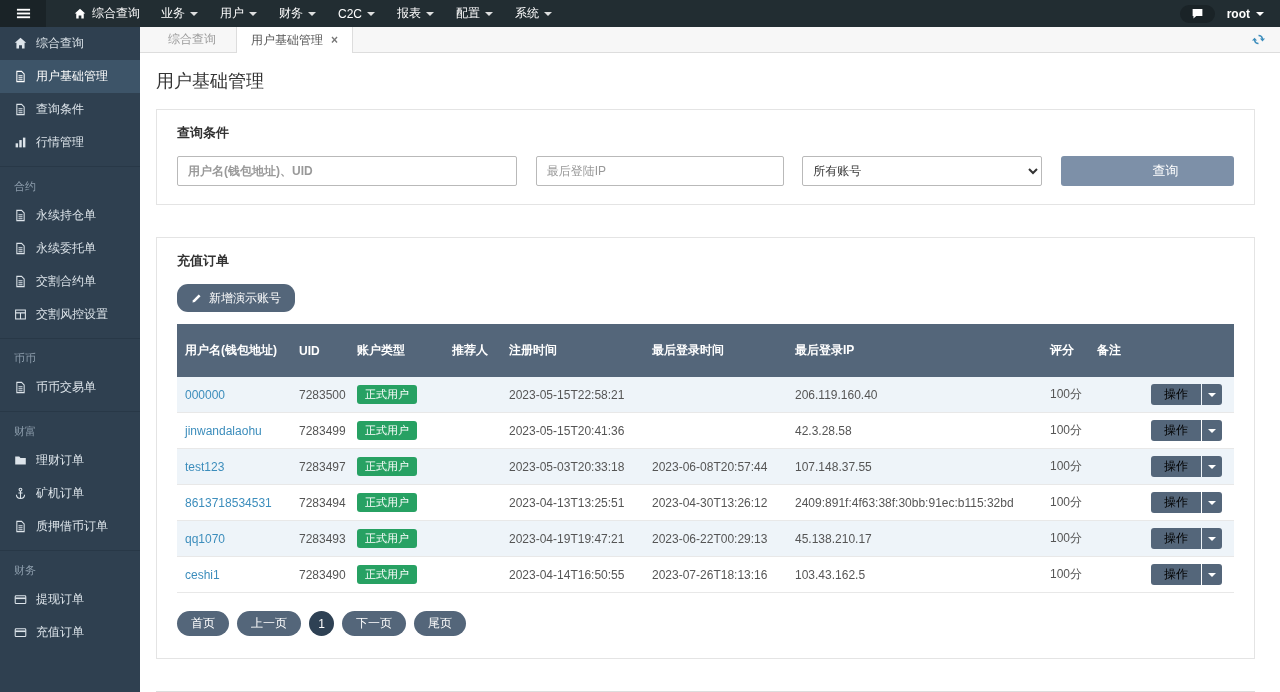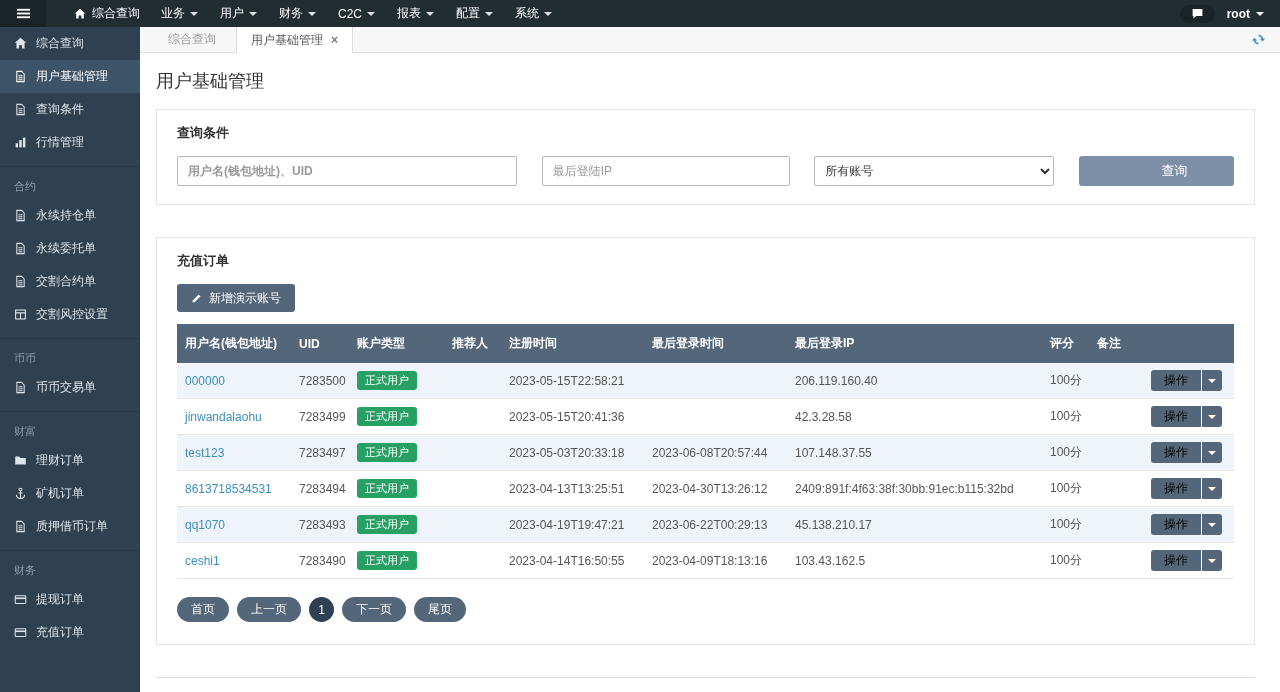--- a/index.html
+++ b/index.html
@@ -91,37 +91,37 @@
     padding: 0 10px; font-size: 12px; color: #333; outline: none; background: #fff;
   }
   .text-input::placeholder { color: #999; }
   .input-username { width: 340px; font-weight: bold; }
   .input-ip { width: 248px; }
   .select-input {
     height: 30px; width: 240px; border: 1px solid #b9b9b9; border-radius: 2px;
     font-size: 12px; color: #333; background: #fff; padding: 0 6px; outline: none;
   }
   .btn-search {
-    width: 155px; height: 30px; background: #7d90a8; color: #fff;
+    width: 173px; height: 30px; background: #7d90a8; color: #fff;
     border: none; border-radius: 3px; font-size: 13px; cursor: pointer;
     font-family: Liberation Serif, serif;
     padding-left: 42px;
   }
 
   .btn-add {
-    height: 28px; background: #54667a; color: #fff; border: none; border-radius: 3px;
+    height: 28px; background: #54667a; color: #fff; border: none; border-radius: 11px;
     padding: 0 14px; font-size: 12px; display: inline-flex; align-items: center; gap: 7px;
     margin-bottom: 12px; cursor: pointer; font-family: inherit;
   }
 
   
   .data-table { width: 100%; border-collapse: collapse; table-layout: fixed; }
   .data-table thead th {
     background: #54667a; color: #fff; font-size: 12px; font-weight: bold;
-    text-align: left; padding: 11px 8px; white-space: nowrap; overflow: hidden;
+    text-align: left; padding: 18px 8px; white-space: nowrap; overflow: hidden;
   }
   .data-table tbody td {
     font-size: 12px; color: #555; padding: 7px 8px;
     border-bottom: 1px solid #e8e8e8; white-space: nowrap; overflow: hidden;
     height: 31px; vertical-align: middle;
   }
   tr.odd { background: #eef4f9; }
   tr.even { background: #fff; }
   .user-link { color: #3c8dbc; text-decoration: none; cursor: pointer; }
   .badge {
@@ -505,21 +505,21 @@
                       <span class="tri-down"></span>
                     </button>
                   </span></td>
               </tr>
               <tr class="even">
                 <td><a class="user-link">ceshi1</a></td>
                 <td>7283490</td>
                 <td><span class="badge">正式用户</span></td>
                 <td></td>
                 <td>2023-04-14T16:50:55</td>
-                <td>2023-04-09T18:13:16</td>
+                <td>2023-07-26T18:13:16</td>
                 <td>103.43.162.5</td>
                 <td>100分</td>
                 <td></td>
                 <td class="td-action"><span class="action-group">
                     <button class="action-main">操作</button>
                     <button class="action-caret">
                       <span class="tri-down"></span>
                     </button>
                   </span></td>
               </tr>

